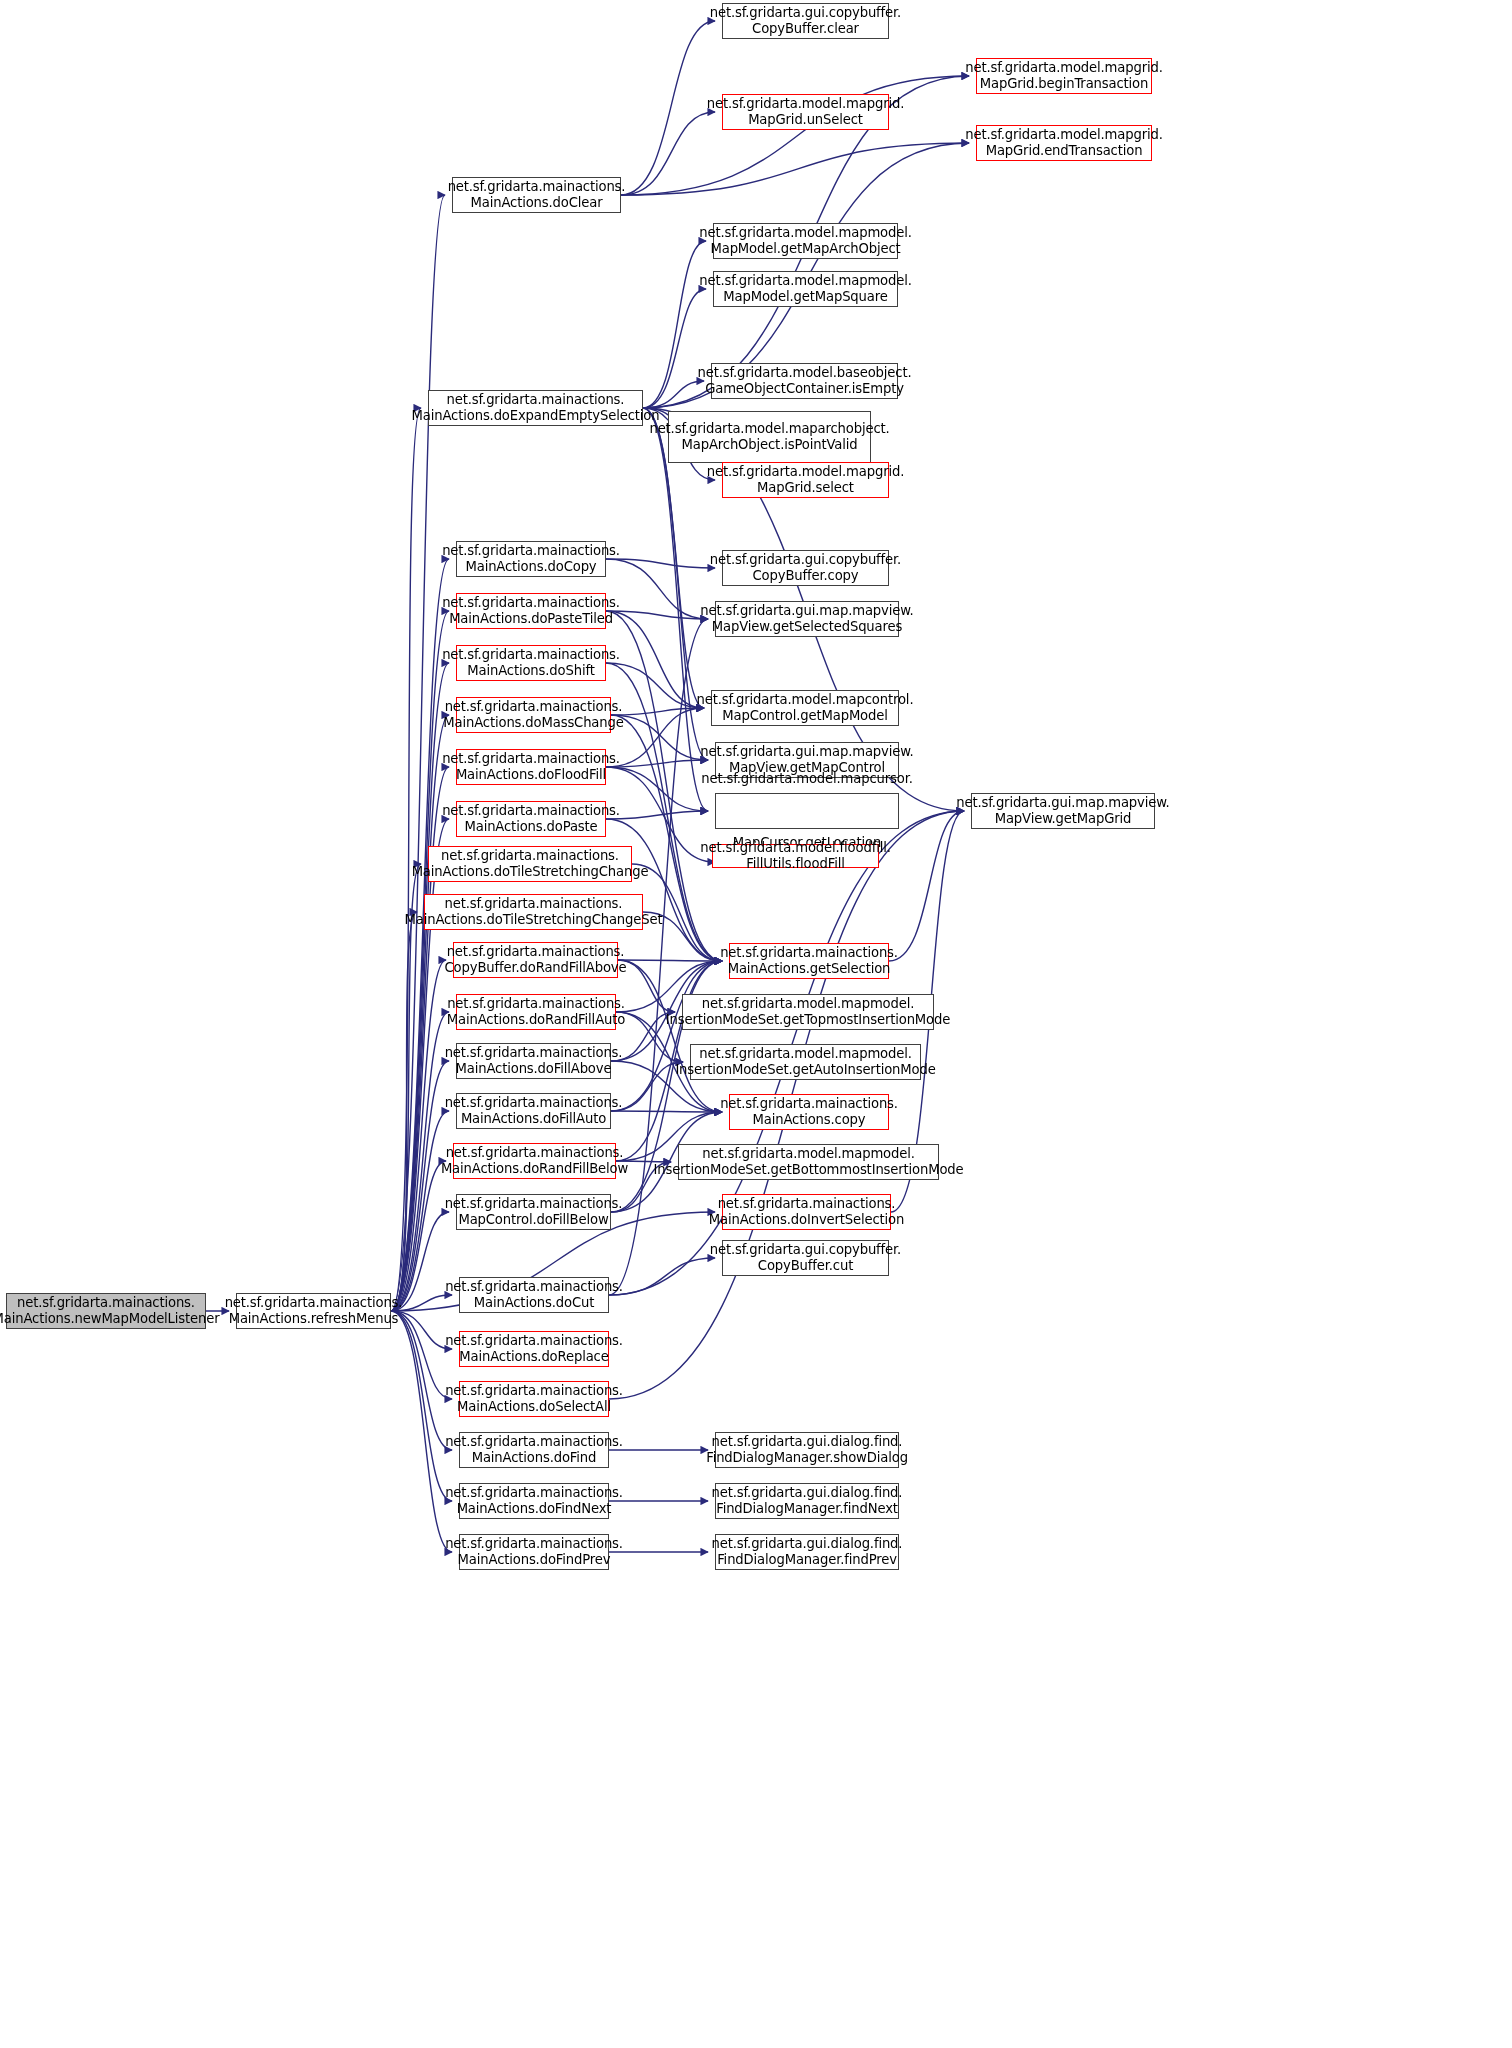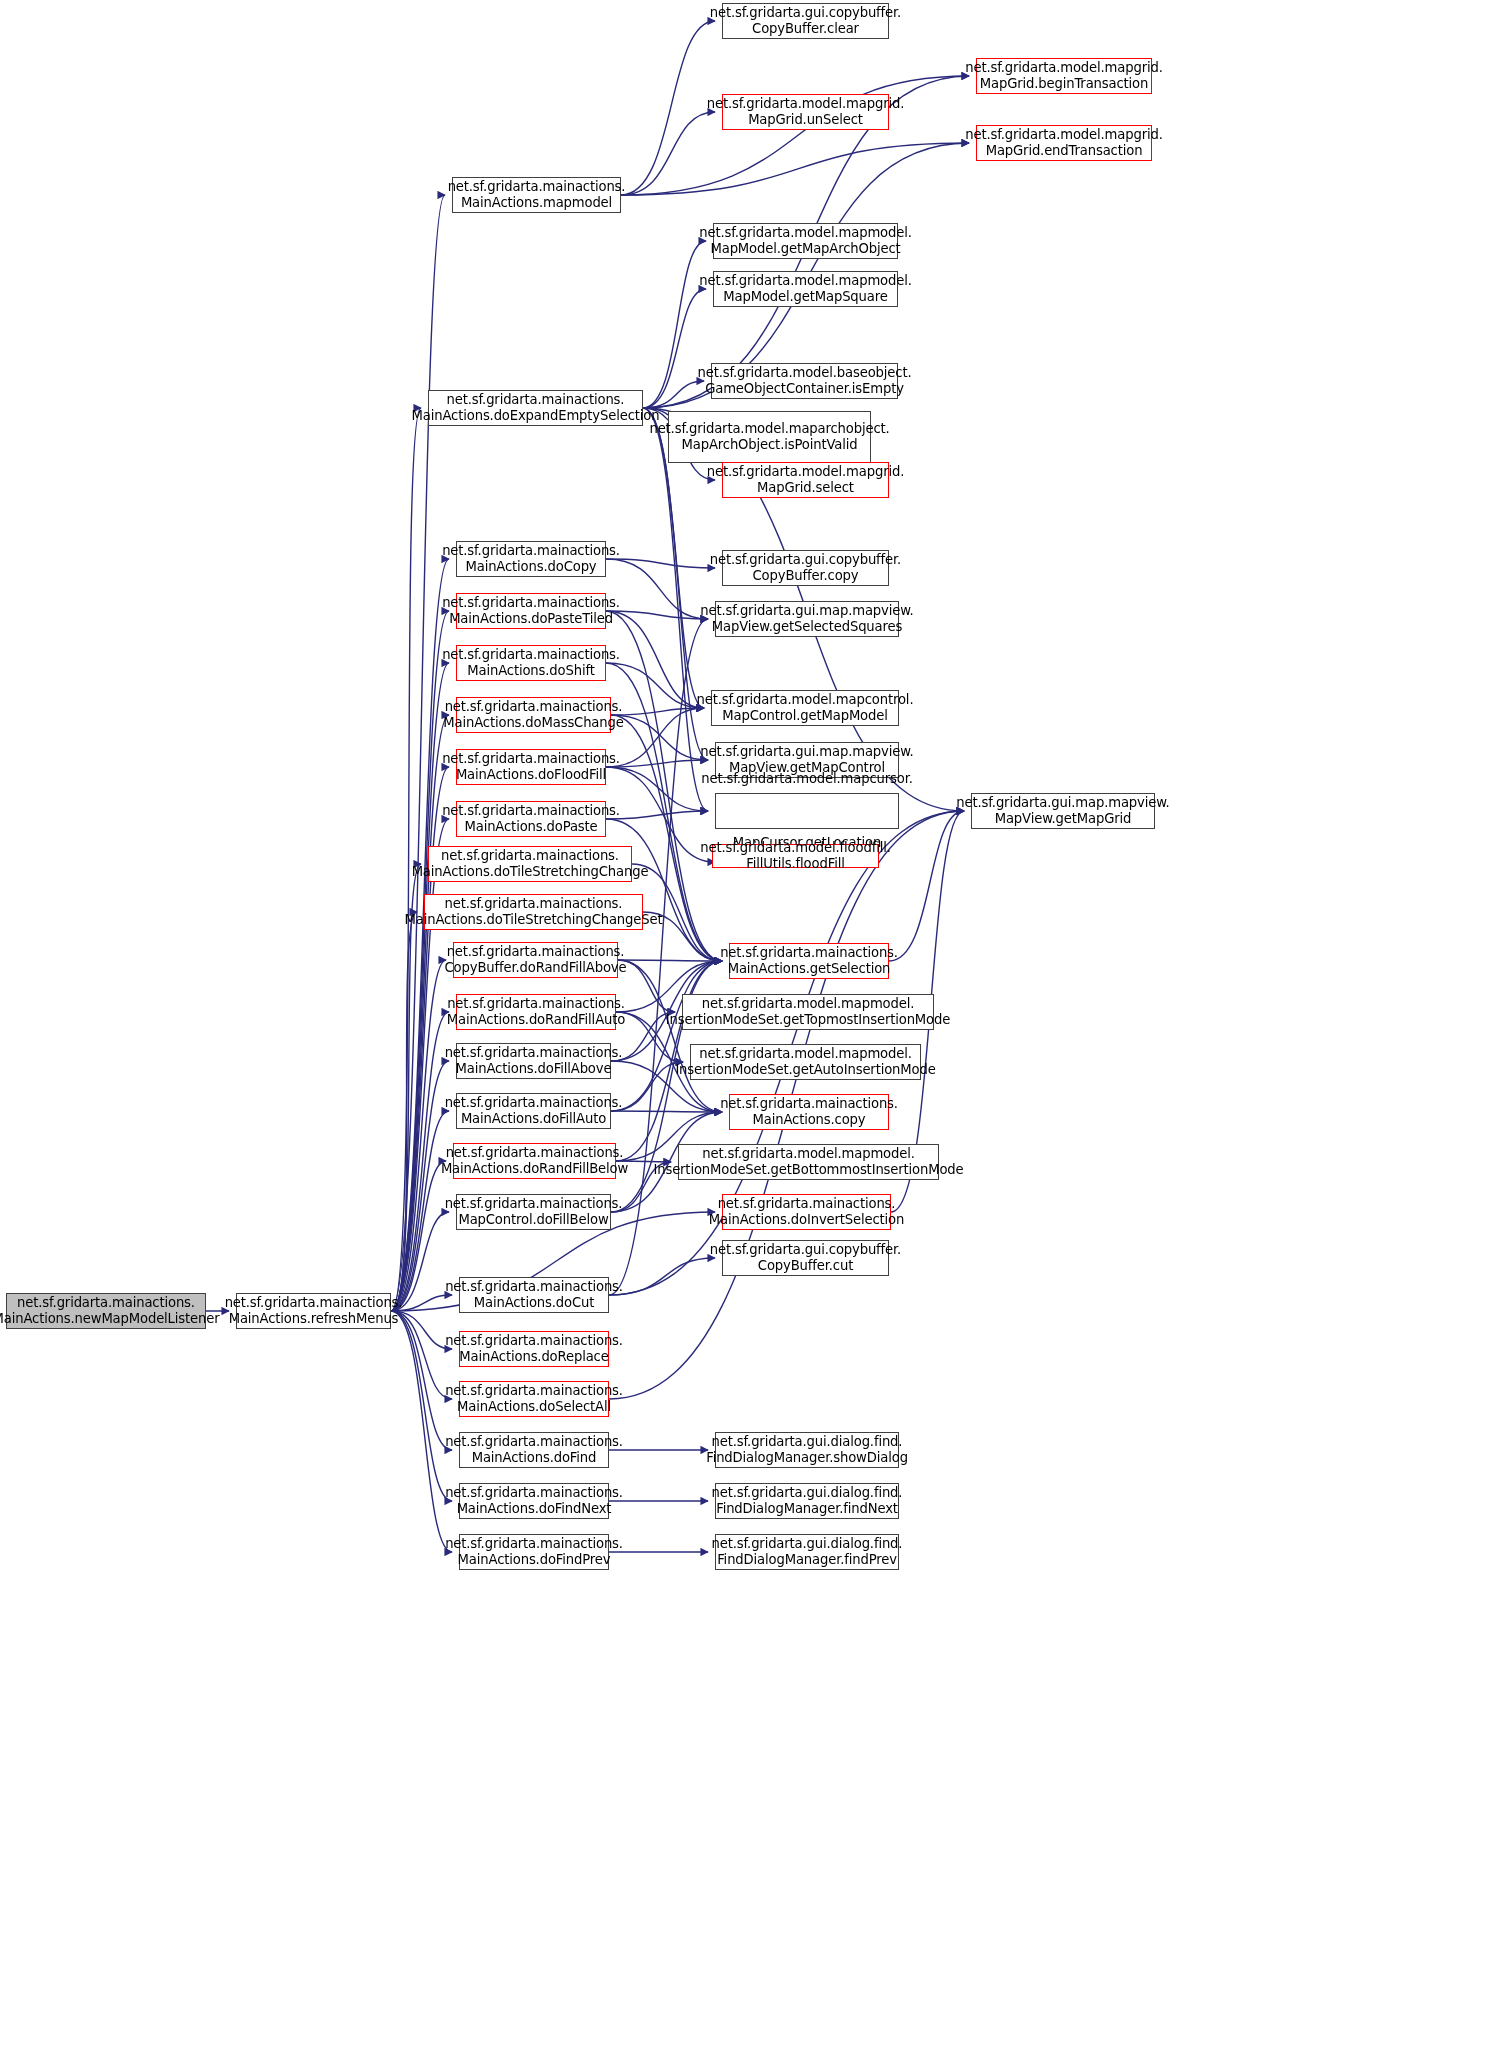--- a/index.html
+++ b/index.html
@@ -154,21 +154,21 @@
 <div class="node root" style="left: 6px; top: 1293px; width: 200px; height: 36px;">
       <span class="l1">net.sf.gridarta.mainactions.</span>
       <span class="l2">MainActions.newMapModelListener</span>
     </div>
     <div class="node" style="left: 236px; top: 1293px; width: 155px; height: 36px;">
       <span class="l1">net.sf.gridarta.mainactions.</span>
       <span class="l2">MainActions.refreshMenus</span>
     </div>
     <div class="node" style="left: 452px; top: 177px; width: 169px; height: 36px;">
       <span class="l1">net.sf.gridarta.mainactions.</span>
-      <span class="l2">MainActions.mapmodel</span>
+      <span class="l2">MainActions.doClear</span>
     </div>
     <div class="node" style="left: 428px; top: 390px; width: 215px; height: 36px;">
       <span class="l1">net.sf.gridarta.mainactions.</span>
       <span class="l2">MainActions.doExpandEmptySelection</span>
     </div>
     <div class="node" style="left: 456px; top: 541px; width: 150px; height: 36px;">
       <span class="l1">net.sf.gridarta.mainactions.</span>
       <span class="l2">MainActions.doCopy</span>
     </div>
     <div class="node red" style="left: 456px; top: 593px; width: 150px; height: 36px;">

